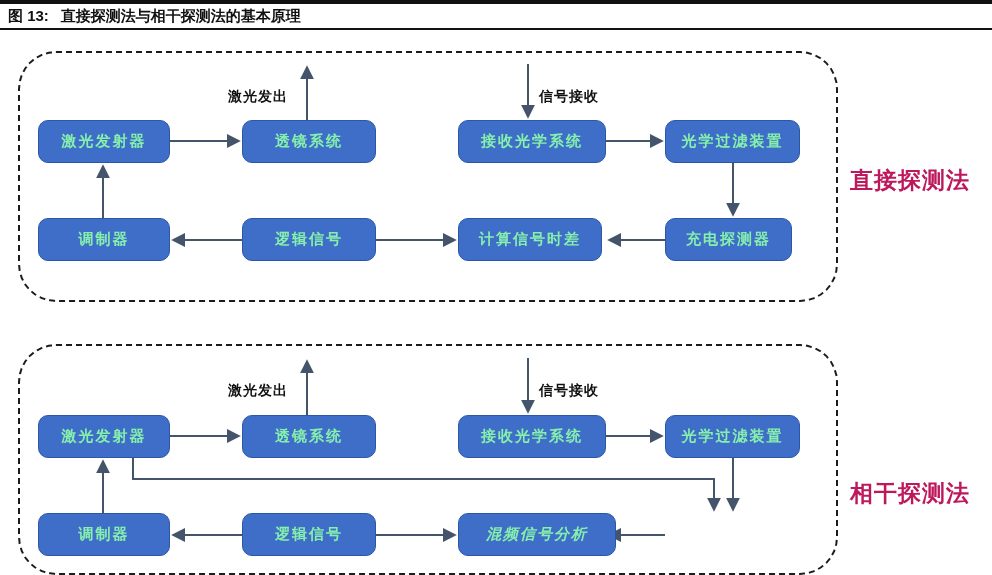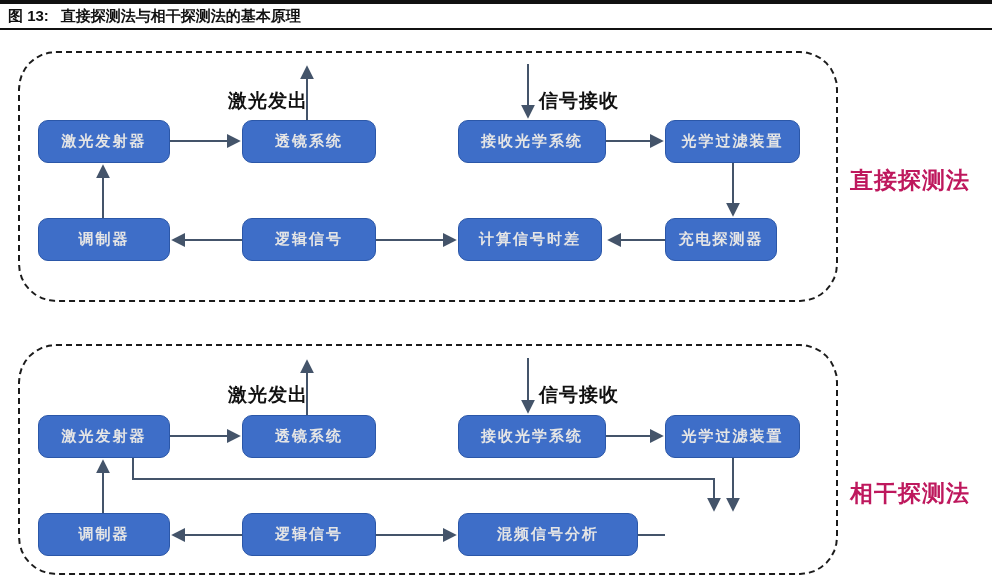--- a/index.html
+++ b/index.html
@@ -23,30 +23,30 @@
   }
   .panel.p1{left:18px;top:51px;width:816px;height:247px;}
   .panel.p2{left:18px;top:344px;width:816px;height:227px;}
 
   .box{
     position:absolute;
     height:43px;
     background:#3e6ec8;
     border:1px solid #2b57a8;
     border-radius:10px;
-    color:#e5e5e5;
+    color:#86efac;
     font-weight:bold;
     font-size:15px;
     letter-spacing:2px;
     display:flex;align-items:center;justify-content:center;
     box-sizing:border-box;
   }
   .ann{
     position:absolute;
-    font-size:19px;font-weight:bold;color:#111;
+    font-size:14px;font-weight:bold;color:#111;
     letter-spacing:1px;white-space:nowrap;
   }
   .side-label{
     position:absolute;
     left:850px;width:142px;
     font-size:23px;font-weight:bold;color:#be185d;
     letter-spacing:1px;white-space:nowrap;
   }
   svg.wires{position:absolute;left:0;top:0;pointer-events:none;}
   svg.wires line, svg.wires polyline{stroke:#44546A;stroke-width:2;fill:none;}
@@ -94,31 +94,31 @@
     <line x1="103" y1="513" x2="103" y2="462" marker-end="url(#ah)"></line>
   </svg>
 
   <div class="box" style="left:38px;top:120px;width:132px;">激光发射器</div>
   <div class="box" style="left:242px;top:120px;width:134px;">透镜系统</div>
   <div class="box" style="left:458px;top:120px;width:148px;">接收光学系统</div>
   <div class="box" style="left:665px;top:120px;width:135px;">光学过滤装置</div>
   <div class="box" style="left:38px;top:218px;width:132px;">调制器</div>
   <div class="box" style="left:242px;top:218px;width:134px;">逻辑信号</div>
   <div class="box" style="left:458px;top:218px;width:144px;">计算信号时差</div>
-  <div class="box" style="left:665px;top:218px;width:112px;">充电探测器</div>
+  <div class="box" style="left:665px;top:218px;width:127px;">充电探测器</div>
 
   <div class="ann" style="left:228px;top:88px;">激光发出</div>
   <div class="ann" style="left:539px;top:88px;">信号接收</div>
   <div class="side-label" style="top:165px;">直接探测法</div>
 
   <div class="box" style="left:38px;top:415px;width:132px;">激光发射器</div>
   <div class="box" style="left:242px;top:415px;width:134px;">透镜系统</div>
   <div class="box" style="left:458px;top:415px;width:148px;">接收光学系统</div>
   <div class="box" style="left:665px;top:415px;width:135px;">光学过滤装置</div>
   <div class="box" style="left:38px;top:513px;width:132px;">调制器</div>
   <div class="box" style="left:242px;top:513px;width:134px;">逻辑信号</div>
-  <div class="box" style="left:458px;top:513px;width:180px;">混频信号分析</div>
+  <div class="box" style="left:458px;top:513px;width:158px;font-style:italic;">混频信号分析</div>
 
   <div class="ann" style="left:228px;top:382px;">激光发出</div>
   <div class="ann" style="left:539px;top:382px;">信号接收</div>
   <div class="side-label" style="top:457px;margin-top:21px;">相干探测法</div>
 
 </div>
 
 </body></html>

